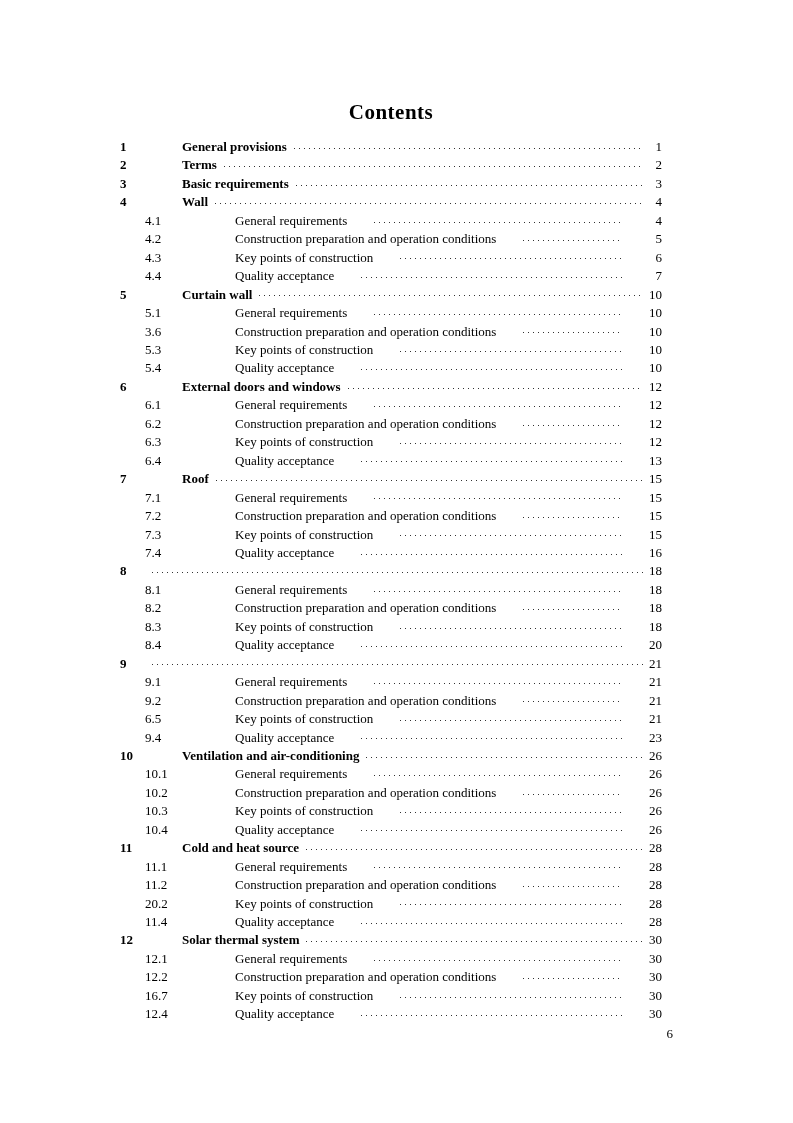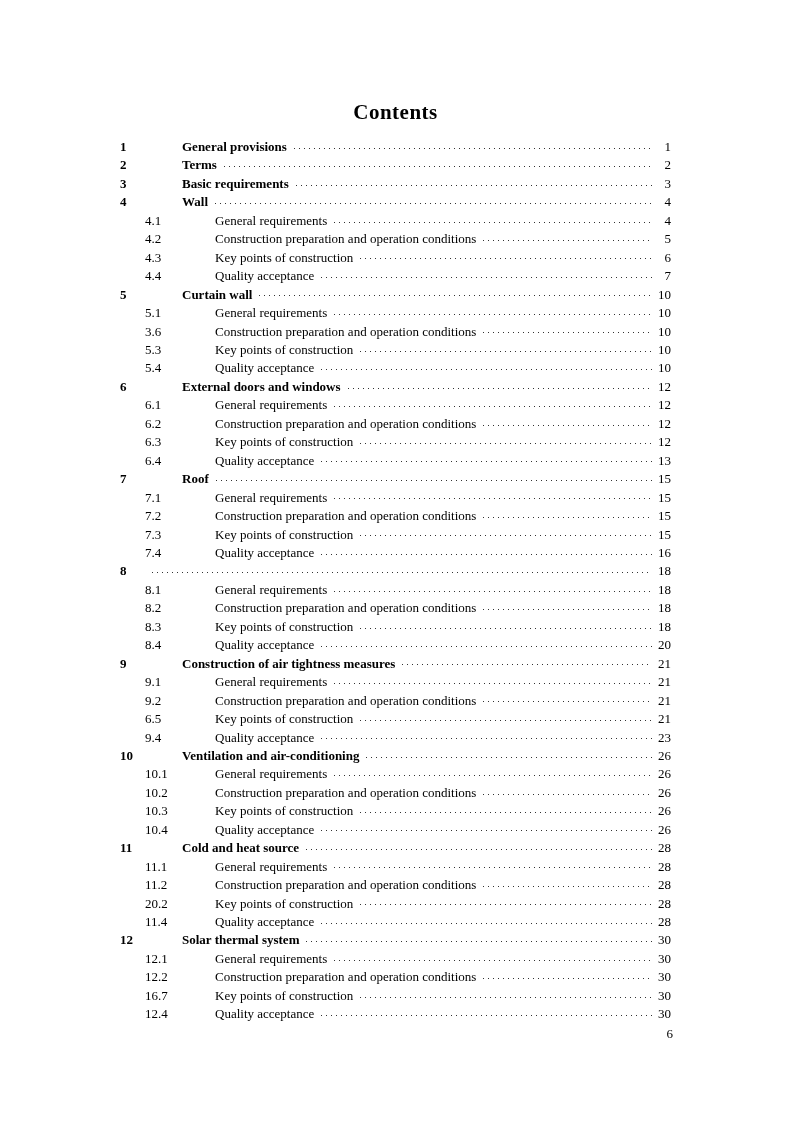--- a/index.html
+++ b/index.html
@@ -13,21 +13,21 @@
     height: 1123px;
     background: #ffffff;
     font-family: "Liberation Serif", "DejaVu Serif", serif;
     color: #000000;
     overflow: hidden;
     margin: 0 auto;
   }
   .content {
     position: absolute;
     left: 120px;
-    right: 122px;
+    right: 131px;
     top: 100px;
   }
   .doc-title {
     text-align: center;
     font-size: 21px;
     font-weight: bold;
     margin: 0 0 13px 0;
     letter-spacing: 0.5px;
   }
   .toc-list {
@@ -44,20 +44,21 @@
     flex: 0 0 auto;
   }
   .lvl1 .num {
     width: 25px;
   }
   .lvl1 .num, .lvl1 .label {
     font-weight: bold;
   }
   .lvl2 {
     padding-left: 25px;
+    gap: 20px;
   }
   .lvl2 .num {
     width: 33px;
   }
   .row .label {
     flex: 0 0 auto;
     margin-left: 37px;
   }
   .row .leader {
     flex: 1 1 auto;
@@ -250,21 +251,20 @@
           <span class="pg">18</span>
         </div>
         <div class="row lvl2">
           <span class="num">8.4</span>
           <span class="label">Quality acceptance</span>
           <span class="leader"></span>
           <span class="pg">20</span>
         </div>
         <div class="row lvl1">
           <span class="num">9</span>
-          <span class="label">Construction of air tightness measures</span>
           <span class="leader"></span>
           <span class="pg">21</span>
         </div>
         <div class="row lvl2">
           <span class="num">9.1</span>
           <span class="label">General requirements</span>
           <span class="leader"></span>
           <span class="pg">21</span>
         </div>
         <div class="row lvl2">

